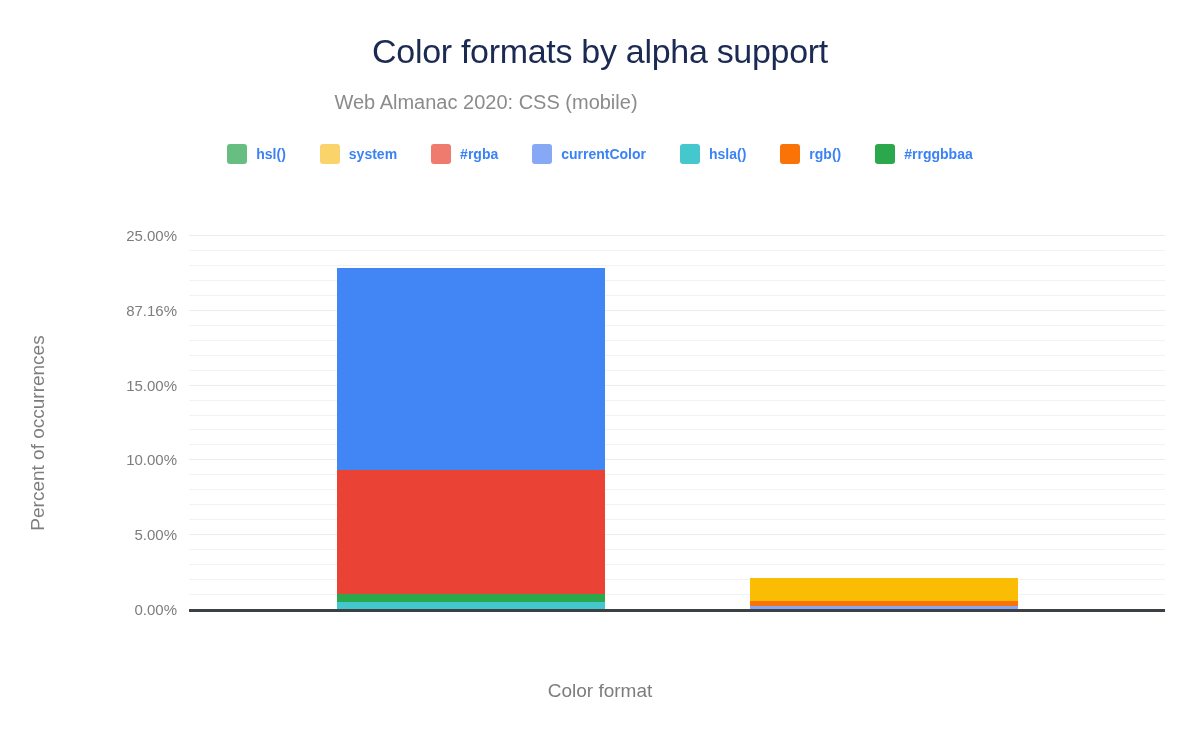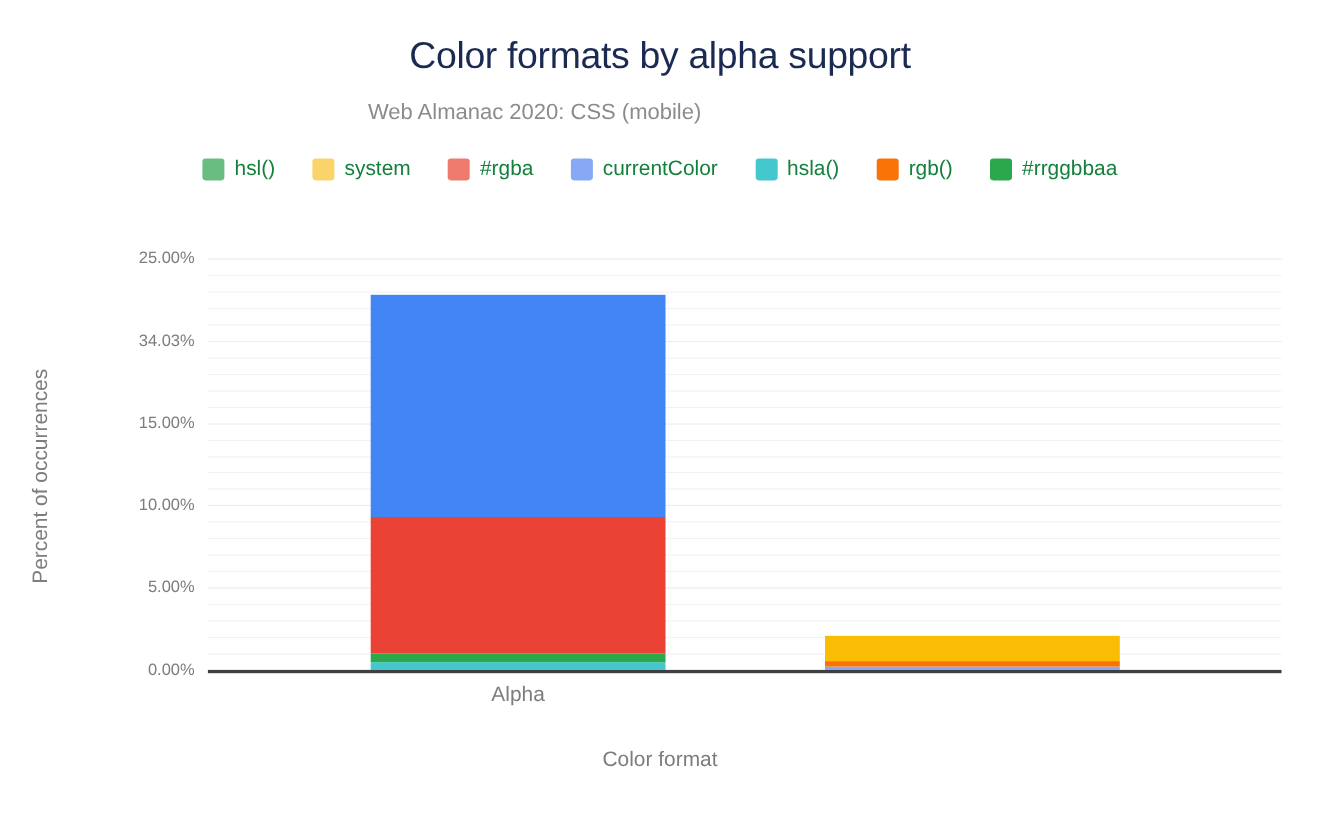--- a/index.html
+++ b/index.html
@@ -49,23 +49,24 @@
     align-items: center;
     gap: 9px;
     cursor: pointer;
   }
   .legend-swatch {
     width: 20px; height: 20px;
     border-radius: 3px;
     flex: none;
   }
   .legend-label {
-    font-size: 19px;
-    color: #15803d;
+    font-size: 14px;
+    color: #3b82f6;
     white-space: nowrap;
+    font-weight: bold;
   }
 
   
   #plot-wrap {
     position: absolute;
     left: 0; top: 0; width: 1200px; height: 742px;
   }
   #plot-area {
     position: absolute;
     left: 189px; top: 235px;
@@ -179,21 +180,21 @@
 
 <div id="plot-wrap">
 
   <div id="y-axis-title">Percent of occurrences</div>
 
   <div id="y-ticks">
       <div class="y-tick" style="top: 609px;">0.00%</div>
       <div class="y-tick" style="top: 534.2px;">5.00%</div>
       <div class="y-tick" style="top: 459.4px;">10.00%</div>
       <div class="y-tick" style="top: 384.6px;">15.00%</div>
-      <div class="y-tick" style="top: 309.8px;">34.03%</div>
+      <div class="y-tick" style="top: 309.8px;">87.16%</div>
       <div class="y-tick" style="top: 235px;">25.00%</div>
     </div>
 
   <div id="plot-area">
 
   <div class="gridline" style="top: 359.04px;"></div>
       <div class="gridline" style="top: 344.08px;"></div>
       <div class="gridline" style="top: 329.12px;"></div>
       <div class="gridline" style="top: 314.16px;"></div>
       <div class="gridline major" style="top: 299.2px;"></div>
@@ -226,14 +227,13 @@
       <div class="bar" style="left: 561px; width: 268px; height: 30.9672px;">
         <div class="seg" style="background: rgb(135, 169, 245); height: 2.992px; bottom: 0px;"></div>
         <div class="seg" style="background: rgb(249, 115, 6); height: 4.9368px; bottom: 2.992px;"></div>
         <div class="seg" style="background: rgb(251, 188, 4); height: 23.0384px; bottom: 7.9288px;"></div>
       </div>
     </div>
 
   <div id="x-axis-line"></div>
 
   <div id="x-axis-title">Color format</div>
-<div class="x-label" style="left: 321px; width: 300px;">Alpha</div>
   </div>
 
 </body></html>

